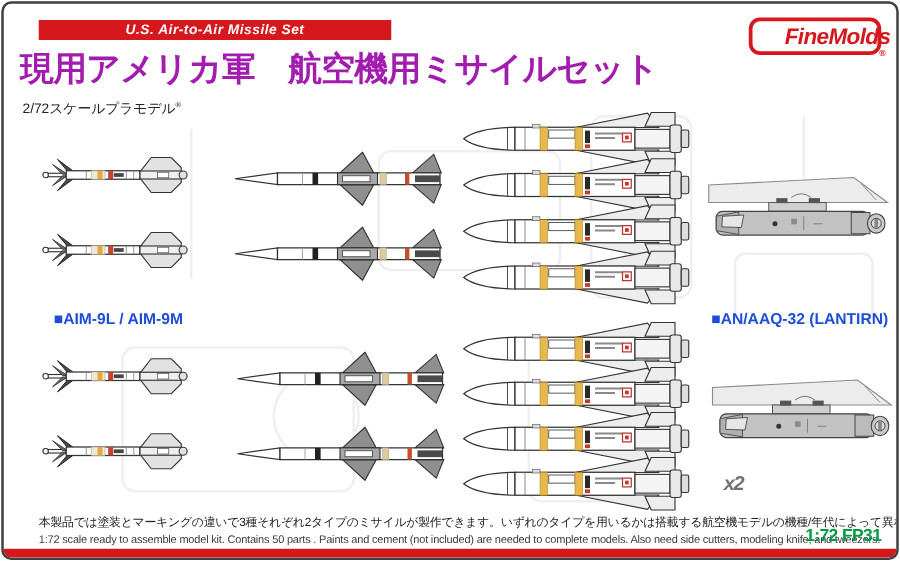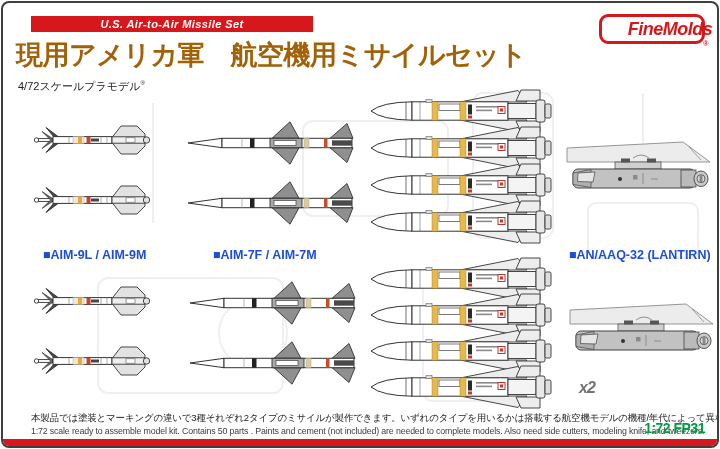--- a/index.html
+++ b/index.html
@@ -23,21 +23,21 @@
   }
   .banner{
     position:absolute;left:28px;top:13px;width:282px;height:16px;
     background:var(--brand-red,#d6171c);color:#fff;
     font-size:11px;font-weight:bold;font-style:italic;
     display:flex;align-items:center;justify-content:center;
     letter-spacing:.4px;
   }
   .title{
     position:absolute;left:13px;top:34px;width:560px;
-    font-size:27px;font-weight:900;color:#a16207;letter-spacing:-.5px;
+    font-size:27px;font-weight:900;color:#a21caf;letter-spacing:-.5px;
     white-space:nowrap;
   }
   .subtitle{
     position:absolute;left:15px;top:76px;font-size:11px;color:#222;
   }
   .subtitle sup{font-size:6px;}
   .logo{
     position:absolute;right:12px;top:11px;width:106px;text-align:center;
   }
   .logo-box{
@@ -199,32 +199,31 @@
     <use href="#sym-aim54" x="365" y="324" width="185" height="48"></use>
     <use href="#sym-aim54" x="365" y="360" width="185" height="48"></use>
     <use href="#sym-lantirn" x="563" y="298" width="150" height="60"></use>
   </svg>
 
   <div class="banner">
     <span>U.S. Air-to-Air Missile Set</span>
   </div>
   <div class="title">現用アメリカ軍　航空機用ミサイルセット</div>
   <div class="subtitle">
-    <span>4/72スケールプラモデル</span><sup>®</sup>
+    <span>2/72スケールプラモデル</span><sup>®</sup>
   </div>
 
   <div class="logo">
     <div class="logo-box">
       <span>FineMolds</span>
       <span class="logo-reg">®</span>
     </div>
   </div>
 
   <div class="section-label lbl-1">■AIM-9L / AIM-9M</div>
-  <div class="section-label lbl-2">■AIM-7F / AIM-7M</div>
   <div class="section-label lbl-4">■AN/AAQ-32 (LANTIRN)</div>
 
   <div class="x2-mark">x2</div>
 
   <div class="footer-jp">本製品では塗装とマーキングの違いで3種それぞれ2タイプのミサイルが製作できます。いずれのタイプを用いるかは搭載する航空機モデルの機種/年代によって異なります。</div>
   <div class="footer-en">1:72 scale ready to assemble model kit. Contains 50 parts . Paints and cement (not included) are needed to complete models. Also need side cutters, modeling knife, and tweezers.</div>
   <div class="code">1:72 FP31</div>
 
   <div class="bottom-strip"></div>
 </div>

